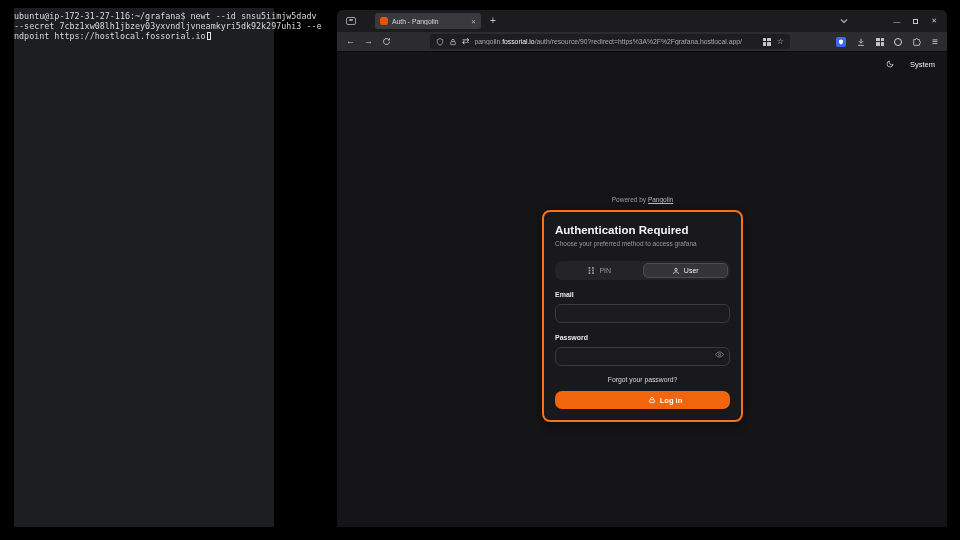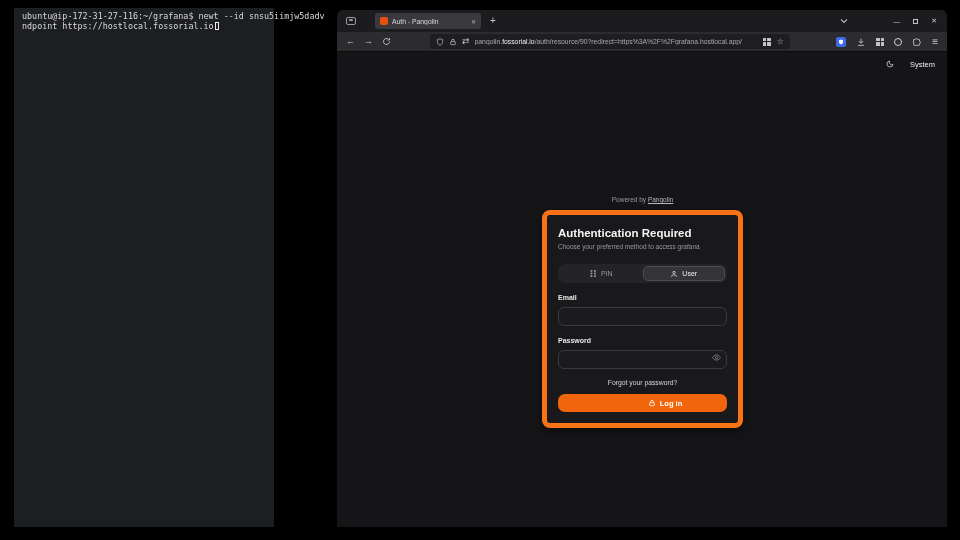--- a/index.html
+++ b/index.html
@@ -2,21 +2,21 @@
 <html><head>
 <meta charset="utf-8">
 <style>
   * { margin:0; padding:0; box-sizing:border-box; }
   html,body { width:960px; height:540px; background:#000; overflow:hidden;
               font-family:"Liberation Sans", sans-serif; }
 
   
   .terminal {
     position:absolute; left:14px; top:8px; width:260px; height:519px;
-    background:#1d1e21; padding:4px 2px 0 8px;
+    background:#1d1e21; padding:4px 2px 0 0;
   }
   .term-line {
     font-family:"DejaVu Sans Mono", monospace; font-size:8.4px; line-height:9.8px;
     color:#d8d9da; white-space:pre; letter-spacing:0;
   }
   .term-cursor {
     display:inline-block; width:4px; height:8px; border:1px solid #e9e9e9;
     vertical-align:-1px; margin-left:1px;
   }
 
@@ -72,21 +72,21 @@
   .theme-toggle {
     position:absolute; top:8px; right:12px; display:flex; gap:16px;
     color:#ececee; font-size:7.5px;
   }
 
   .auth-wrap { position:absolute; left:205px; top:144px; width:201px; }
   .powered { text-align:center; font-size:6.5px; color:#99999d; margin-bottom:7px; }
   .powered a { color:#b9b9bd; text-decoration:underline; }
 
   .card {
-    background:#19191b; border:5px solid #f97316; border-radius:8px; padding:11px;
+    background:#19191b; border:2px solid #f97316; border-radius:8px; padding:11px;
     box-shadow:0 3px 10px rgba(0,0,0,.45);
   }
   .card-title { font-size:11.5px; font-weight:700; color:#f3f3f4; line-height:14px; }
   .card-sub { font-size:6.5px; color:#9a9a9e; margin-top:3px; line-height:8px; }
 
   .tabswitch {
     margin-top:13px; height:19px; background:#242427; border-radius:7px; padding:2px;
     display:flex;
   }
   .tswitch-tab {
@@ -111,20 +111,21 @@
     display:flex; align-items:center; justify-content:center; gap:4px;
     font-family:"Liberation Sans", sans-serif;
     padding-left:45px;
   }
 </style>
 </head>
 <body>
 
 <div class="terminal">
   <div class="term-line">ubuntu@ip-172-31-27-116:~/grafana$ newt --id snsu5iimjw5dadv</div>
+  <div class="term-line">--secret 7cbz1xw08lh1jbzey03yxvndljvneamkyri5dk92k297uhi3 --e</div>
   <div class="term-line"><span>ndpoint https://hostlocal.fossorial.io</span><span class="term-cursor"></span></div>
 </div>
 
 <div class="browser">
 
   <div class="titlebar">
     <div class="ffview-icon"></div>
     <div class="tab">
       <span class="favicon"></span>
       <span class="tab-title">Auth - Pangolin</span>

